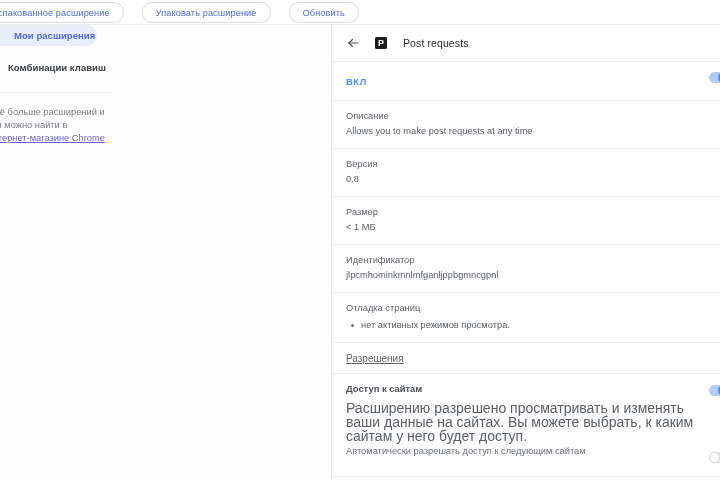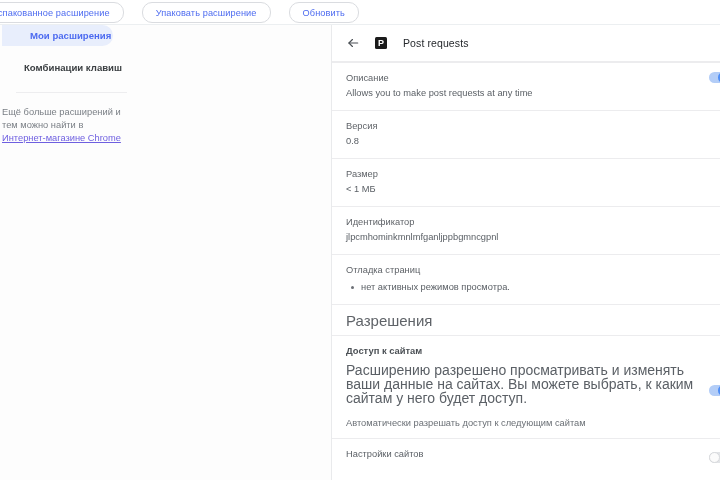--- a/index.html
+++ b/index.html
@@ -55,21 +55,21 @@
     font-weight: 500;
     letter-spacing: .1px;
     white-space: nowrap;
     cursor: pointer;
   }
 
   
   .sidebar {
     position: absolute;
     top: 25px;
-    left: 16px;
+    left: 0;
     width: 112px;
     height: 455px;
     background: #fdfdfd;
     box-sizing: border-box;
   }
   .side-item {
     position: relative;
     height: 21px;
     display: flex;
     align-items: center;
@@ -220,23 +220,24 @@
     border-radius: 50%;
     margin: 5px 7px 0 0;
     flex: none;
   }
 
   .sec-head {
     height: 30px;
     display: flex;
     align-items: center;
     padding: 0 14px;
-    font-size: 15px;
+    font-size: 10px;
     color: #5f6368;
     box-sizing: border-box;
+    text-decoration: underline;
   }
 
   .access-block {
     padding: 9px 14px 0 14px;
     box-sizing: border-box;
   }
   .access-title {
     font-size: 9.4px;
     color: #4b5055;
     margin-bottom: 7px;
@@ -245,21 +246,20 @@
   .access-desc {
     font-size: 14px;
     color: #5b6066;
     line-height: 14px;
     width: 370px;
   }
 
   .auto-row {
     height: 30px;
     display: flex;
-    align-items: center;
     padding: 0 14px;
     font-size: 9.3px;
     color: #6a6f75;
     box-sizing: border-box;
     margin-top: 3px;
   }
 
   .link-row {
     height: 30px;
     display: flex;
@@ -342,20 +342,23 @@
           <line x1="20" y1="12" x2="5" y2="12"></line>
           <polyline points="11 18 5 12 11 6"></polyline>
         </svg>
       </div>
       <div class="ext-icon">P</div>
       <div class="panel-title">Post requests</div>
     </div>
 
     <div class="divider"></div>
 
+    <div class="row toggle-row">
+      <span class="on-label">ВКЛ</span>
+    </div>
 
     <div class="divider"></div>
 
     <div class="block">
       <div class="sec-label">Описание</div>
       <div class="sec-value">Allows you to make post requests at any time</div>
     </div>
 
     <div class="divider"></div>
 

